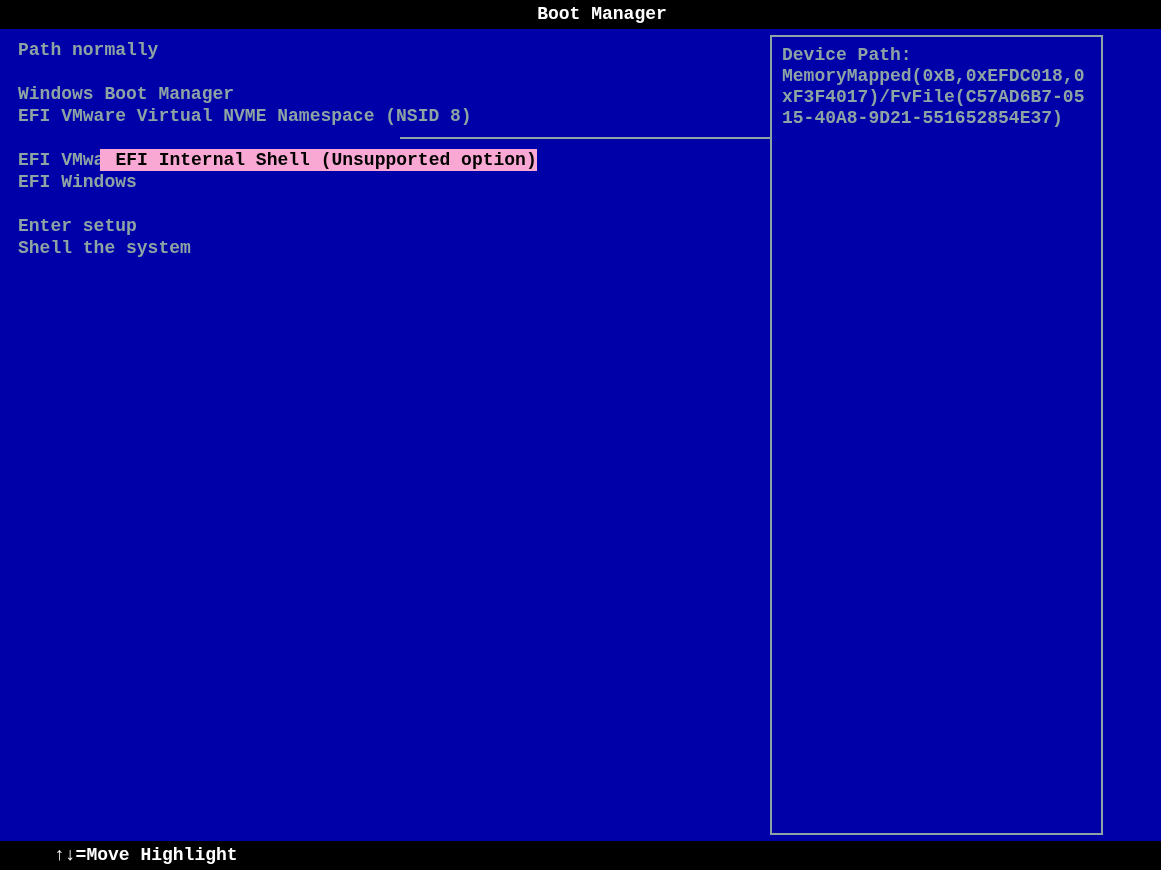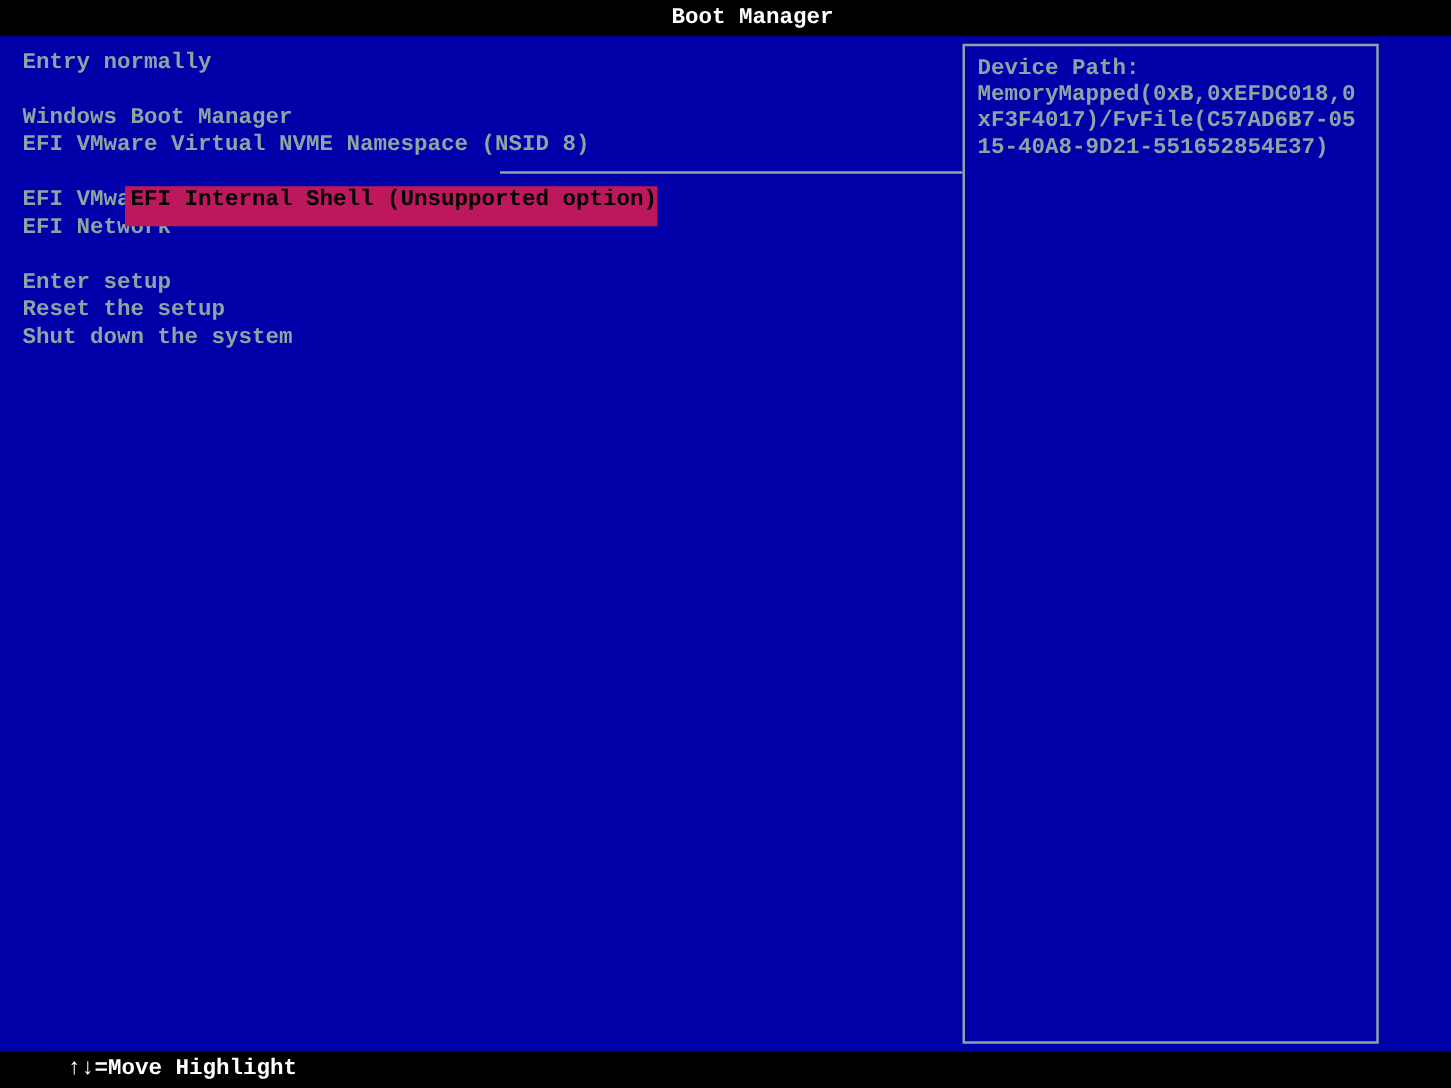--- a/index.html
+++ b/index.html
@@ -70,26 +70,26 @@
   }
   .menu-line.blank {
     height: 22px;
   }
   .menu-line.selected {
     position: relative;
     height: 22px;
   }
   .menu-line.selected .sel-text {
     display: inline-block;
-    background: #be185d;
+    background: #f9a8d4;
     color: #000;
-    height: 32px;
+    height: 22px;
     line-height: 22px;
     margin-left: -4px;
-    padding-left: 4px;
+    padding-left: 15px;
   }
   .sel-divider {
     position: absolute;
     top: 10px;
     height: 2px;
     background: #8ea3a3;
     left: 382px;
     right: 0;
   }
   .footer {
@@ -121,40 +121,39 @@
 <div class="screen">
 
   <div class="titlebar">
     <span>Boot Manager</span>
   </div>
 
   <div class="main">
 
     <div class="left-pane">
 
-      <div class="menu-line">Entry normally</div>
+      <div class="menu-line">Path normally</div>
 
       <div class="menu-line blank"></div>
 
       <div class="menu-line">Windows Boot Manager</div>
       <div class="menu-line">EFI VMware Virtual NVME Namespace (NSID 8)</div>
 
       <div class="menu-line selected">
         <span class="sel-text">EFI Internal Shell (Unsupported option)</span>
         <span class="sel-divider"></span>
       </div>
 
       <div class="menu-line">EFI VMware Virtual NVME Namespace (NSID 2)</div>
-      <div class="menu-line">EFI Network</div>
+      <div class="menu-line">EFI Windows</div>
 
       <div class="menu-line blank"></div>
 
       <div class="menu-line">Enter setup</div>
-      <div class="menu-line">Reset the setup</div>
-      <div class="menu-line">Shut down the system</div>
+      <div class="menu-line">Shell the system</div>
 
     </div>
 
     <div class="right-pane"><span class="right-title">Device Path:</span>
 <span>MemoryMapped(0xB,0xEFDC018,0xF3F4017)/FvFile(C57AD6B7-0515-40A8-9D21-551652854E37)</span></div>
 
   </div>
 
   <div class="footer">
     <span class="hint-left">↑↓=Move Highlight</span>

